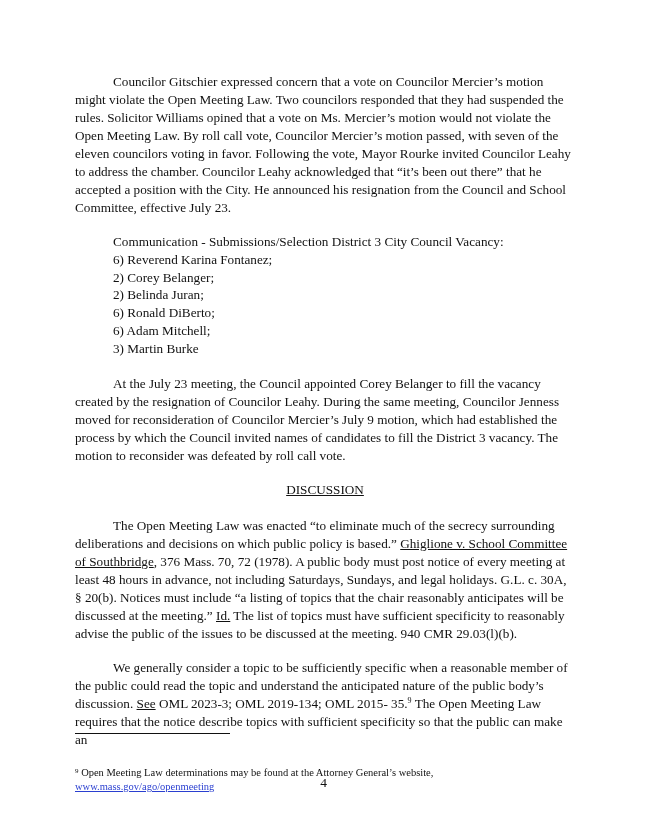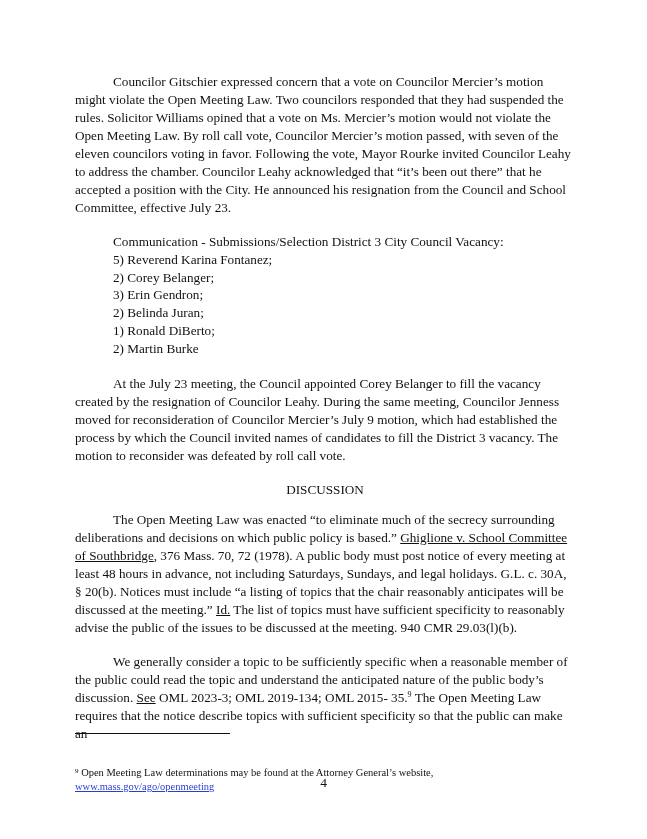--- a/index.html
+++ b/index.html
@@ -4,43 +4,43 @@
   <style>
     html, body { margin: 0; padding: 0; background: #ffffff; }
     body { width: 647px; height: 839px; position: relative; overflow: hidden;
            font-family: "Liberation Serif", "DejaVu Serif", serif; color: #111; }
     .page { position: absolute; left: 75px; top: 73px; width: 500px;
             font-size: 13.2px; line-height: 18px; }
     p { margin: 0 0 16px 0; text-indent: 38px; }
     .list { margin: 0 0 17px 38px; }
     .list div { line-height: 17.8px; }
     .list .head { margin-bottom: 0; }
-    .heading { text-align: center; margin: 0 0 12px 0; }
+    .heading { text-align: center; text-decoration: underline; margin: 0 0 18px 0; }
     u { text-decoration: underline; }
     sup { font-size: 8px; line-height: 0; vertical-align: 5px; }
     .fn-rule { position: absolute; left: 75px; top: 733px; width: 155px; height: 1px; background: #111; }
     .footnote { position: absolute; left: 75px; top: 764px; width: 500px; font-size: 10.5px; line-height: 14px; }
     .footnote a { color: #2a3fd0; text-decoration: underline; margin-top: 19px; }
     .fn-mark { font-size: 7px; vertical-align: 3px; }
     .page-num { position: absolute; left: 0; width: 647px; top: 775px; text-align: center; font-size: 13.5px; }
   </style>
 </head>
 <body>
 
 <div class="page">
   <p>Councilor Gitschier expressed concern that a vote on Councilor Mercier’s motion might violate the Open Meeting Law.  Two councilors responded that they had suspended the rules. Solicitor Williams opined that a vote on Ms. Mercier’s motion would not violate the Open Meeting Law.  By roll call vote, Councilor Mercier’s motion passed, with seven of the eleven councilors voting in favor.  Following the vote, Mayor Rourke invited Councilor Leahy to address the chamber.  Councilor Leahy acknowledged that “it’s been out there” that he accepted a position with the City.  He announced his resignation from the Council and School Committee, effective July 23.</p>
 
   <div class="list">
     <div class="head">Communication - Submissions/Selection District 3 City Council Vacancy:</div>
-    <div>5) Reverend Karina Fontanez;</div>
+    <div>6) Reverend Karina Fontanez;</div>
     <div>2) Corey Belanger;</div>
-    <div>3) Erin Gendron;</div>
     <div>2) Belinda Juran;</div>
-    <div>1) Ronald DiBerto;</div>
-    <div>2) Martin Burke</div>
+    <div>6) Ronald DiBerto;</div>
+    <div>6) Adam Mitchell;</div>
+    <div>3) Martin Burke</div>
   </div>
 
   <p>At the July 23 meeting, the Council appointed Corey Belanger to fill the vacancy created by the resignation of Councilor Leahy.  During the same meeting, Councilor Jenness moved for reconsideration of Councilor Mercier’s July 9 motion, which had established the process by which the Council invited names of candidates to fill the District 3 vacancy.  The motion to reconsider was defeated by roll call vote.</p>
 
   <div class="heading">DISCUSSION</div>
 
   <p><span>The Open Meeting Law was enacted “to eliminate much of the secrecy surrounding deliberations and decisions on which public policy is based.”  </span><u>Ghiglione v. School Committee of Southbridge</u><span>, 376 Mass. 70, 72 (1978).  A public body must post notice of every meeting at least 48 hours in advance, not including Saturdays, Sundays, and legal holidays.  G.L. c. 30A, § 20(b). Notices must include “a listing of topics that the chair reasonably anticipates will be discussed at the meeting.”  </span><u>Id.</u><span>  The list of topics must have sufficient specificity to reasonably advise the public of the issues to be discussed at the meeting.  940 CMR 29.03(l)(b).</span></p>
 
   <p><span>We generally consider a topic to be sufficiently specific when a reasonable member of the public could read the topic and understand the anticipated nature of the public body’s discussion.  </span><u>See</u><span> OML 2023-3; OML 2019-134; OML 2015- 35.</span><sup>9</sup><span>  The Open Meeting Law requires that the notice describe topics with sufficient specificity so that the public can make an</span></p>
 </div>

